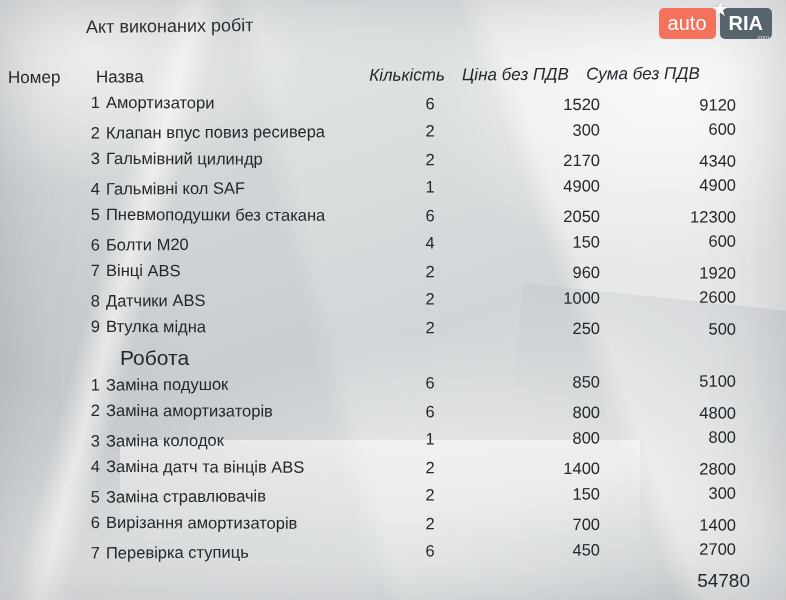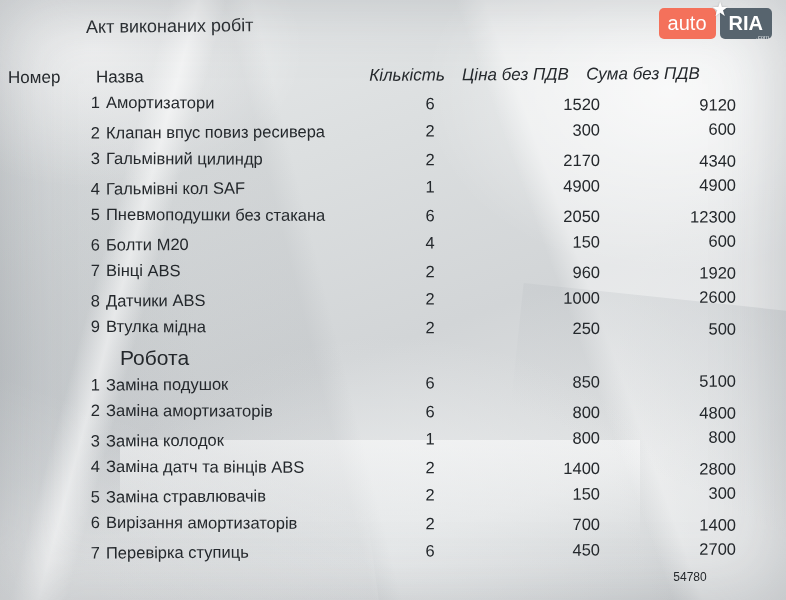--- a/index.html
+++ b/index.html
@@ -153,22 +153,22 @@
 
   .section-label {
     position: absolute;
     left: 120px;
     font-size: 21px;
   }
   #total {
     position: absolute;
     left: 630px;
     width: 120px;
-    text-align: center;
-    font-size: 12px;
+    text-align: right;
+    font-size: 19px;
     color: #24282c;
   }
 
   
   .skew-a { transform: rotate(-0.35deg); }
   .skew-b { transform: rotate(0.25deg); }
 </style>
 </head>
 <body>
 

